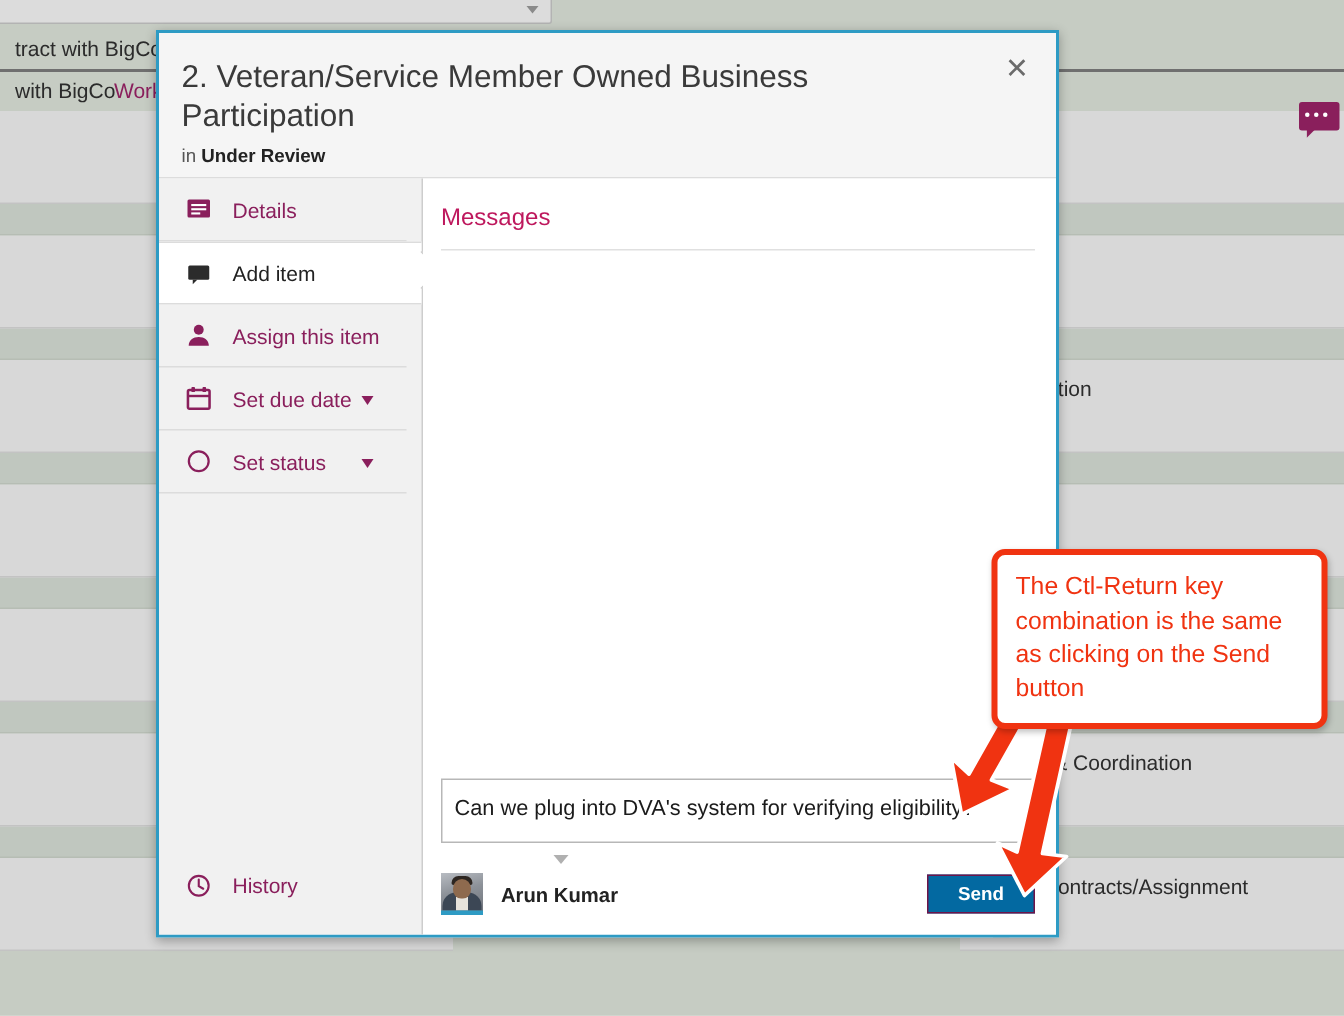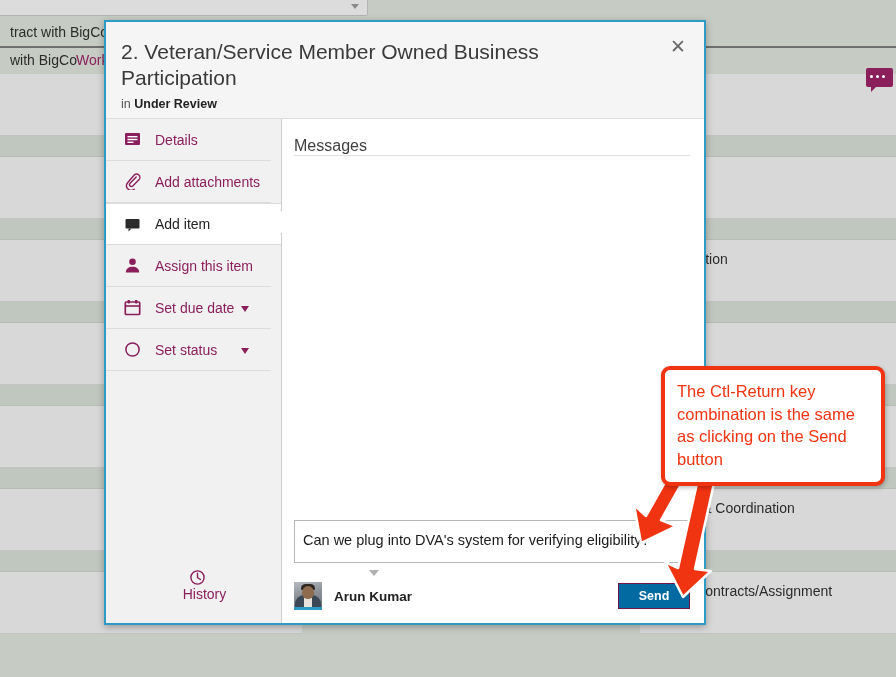--- a/index.html
+++ b/index.html
@@ -138,32 +138,32 @@
     width: 17px; height: 17px; background: #fff;
     border-top: 1px solid #cdcdcd; border-right: 1px solid #cdcdcd;
     transform: rotate(45deg);
   }
   .side-caret {
     position: absolute; right: 22px; top: 19px;
     width: 0; height: 0;
     border-left: 4.5px solid transparent; border-right: 4.5px solid transparent;
     border-top: 6px solid #8a1f5c;
   }
-  .side-item.history { position: absolute; bottom: 14px; left: 0; right: 0; border: none; flex-direction: column; }
+  .side-item.history { position: absolute; bottom: 14px; left: 0; right: 0; border: none; }
 
   .ico { width: 17px; height: 17px; flex: none; position: relative; }
   .ico svg { display: block; }
 
   
   .main {
     flex: 1; background: #fff; position: relative;
     padding: 18px 14px 0 12px;
   }
   .main-title {
-    font-size: 16px; color: #404040; 
+    font-size: 16px; color: #be185d; padding-bottom: 11px;
     border-bottom: 1px solid #e0e0e0;
   }
   .composer {
     position: absolute; left: 12px; right: 14px; bottom: 58px;
   }
   .composer-box {
     width: 100%; height: 43px;
     border: 1px solid #b7b7b7; background: #fff;
     font-size: 14.5px; color: #1b1b1b;
     padding: 11px 8px 0 8px;
@@ -328,28 +328,20 @@
             <svg width="17" height="17" viewBox="0 0 17 17">
                 <rect x="1" y="2" width="15" height="12" rx="1" fill="#8a1f5c"></rect>
                 <rect x="3.5" y="5" width="10" height="1.4" fill="#fff"></rect>
                 <rect x="3.5" y="7.8" width="10" height="1.4" fill="#fff"></rect>
                 <rect x="3.5" y="10.6" width="6" height="1.4" fill="#fff"></rect>
               </svg>
           </span>
           <span class="lbl">Details</span>
         </div>
 
-        <div class="side-item">
-          <span class="ico">
-            <svg width="17" height="17" viewBox="0 0 17 17">
-                <path d="M12.2 4.1 6.1 10.2a1.9 1.9 0 0 0 2.7 2.7l6.1-6.1a3.3 3.3 0 0 0-4.7-4.7L3.6 9.7a4.7 4.7 0 0 0 6.6 6.6" fill="none" stroke="#8a1f5c" stroke-width="1.4" stroke-linecap="round"></path>
-              </svg>
-          </span>
-          <span class="lbl">Add attachments</span>
-        </div>
 
         <div class="side-item active">
           <span class="ico">
             <svg width="17" height="17" viewBox="0 0 17 17">
                 <rect x="1.5" y="3" width="14" height="9.5" rx="1" fill="#2b2b2b"></rect>
                 <path d="M4.5 12.5h3l-3 3z" fill="#2b2b2b"></path>
               </svg>
           </span>
           <span class="lbl">Add item</span>
         </div>

